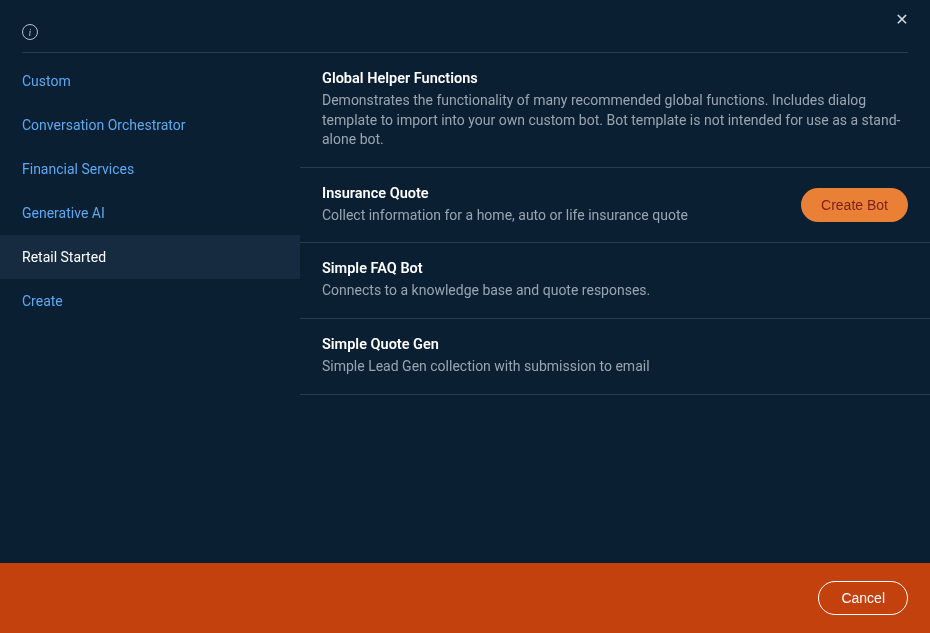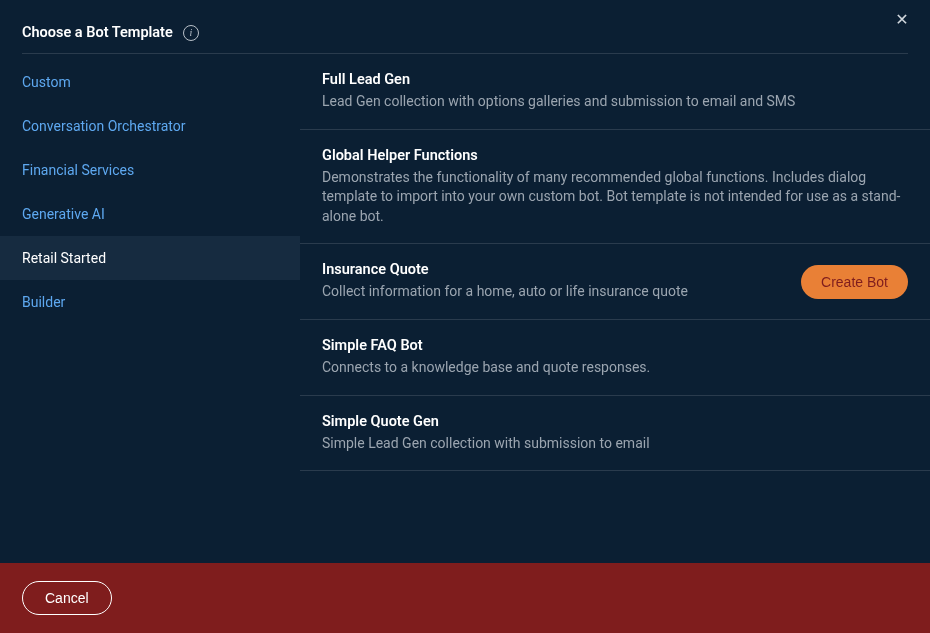--- a/index.html
+++ b/index.html
@@ -140,21 +140,22 @@
     left: 0;
     right: 0;
     bottom: 0;
     height: 50px;
     background: linear-gradient(to bottom, rgba(11,31,51,0), rgba(11,31,51,1));
     pointer-events: none;
   }
   .footer {
     padding: 18px 22px 18px 22px;
     display: flex;
-    background: #7f1d1d;
+    justify-content: flex-end;
+    background: #c2410c;
     position: relative;
     z-index: 2;
   }
   .cancel-btn {
     background: transparent;
     color: #ffffff;
     border: 1.5px solid #ffffff;
     border-radius: 18px;
     padding: 8px 22px;
     font-size: 14px;
@@ -169,21 +170,20 @@
 <body>
 
 <div class="modal">
 
   <div class="close-btn">
     <span>✕</span>
   </div>
 
   <div class="header">
     <div class="header-row">
-      <div class="header-title">Choose a Bot Template</div>
       <div class="info-icon">i</div>
     </div>
   </div>
 
   <hr class="divider">
 
   <div class="body">
 
     <div class="sidebar">
       <div class="sidebar-item">
@@ -195,33 +195,27 @@
       <div class="sidebar-item">
         <span>Financial Services</span>
       </div>
       <div class="sidebar-item">
         <span>Generative AI</span>
       </div>
       <div class="sidebar-item active">
         <span>Retail Started</span>
       </div>
       <div class="sidebar-item">
-        <span>Builder</span>
+        <span>Create</span>
       </div>
     </div>
 
     <div class="template-list">
       <div class="template-list-inner">
 
-        <div class="template-item">
-          <div class="template-text">
-            <div class="template-title">Full Lead Gen</div>
-            <div class="template-desc">Lead Gen collection with options galleries and submission to email and SMS</div>
-          </div>
-        </div>
 
         <div class="template-item">
           <div class="template-text">
             <div class="template-title">Global Helper Functions</div>
             <div class="template-desc">Demonstrates the functionality of many recommended global functions. Includes dialog template to import into your own custom bot. Bot template is not intended for use as a stand-alone bot.</div>
           </div>
         </div>
 
         <div class="template-item">
           <div class="template-text">

